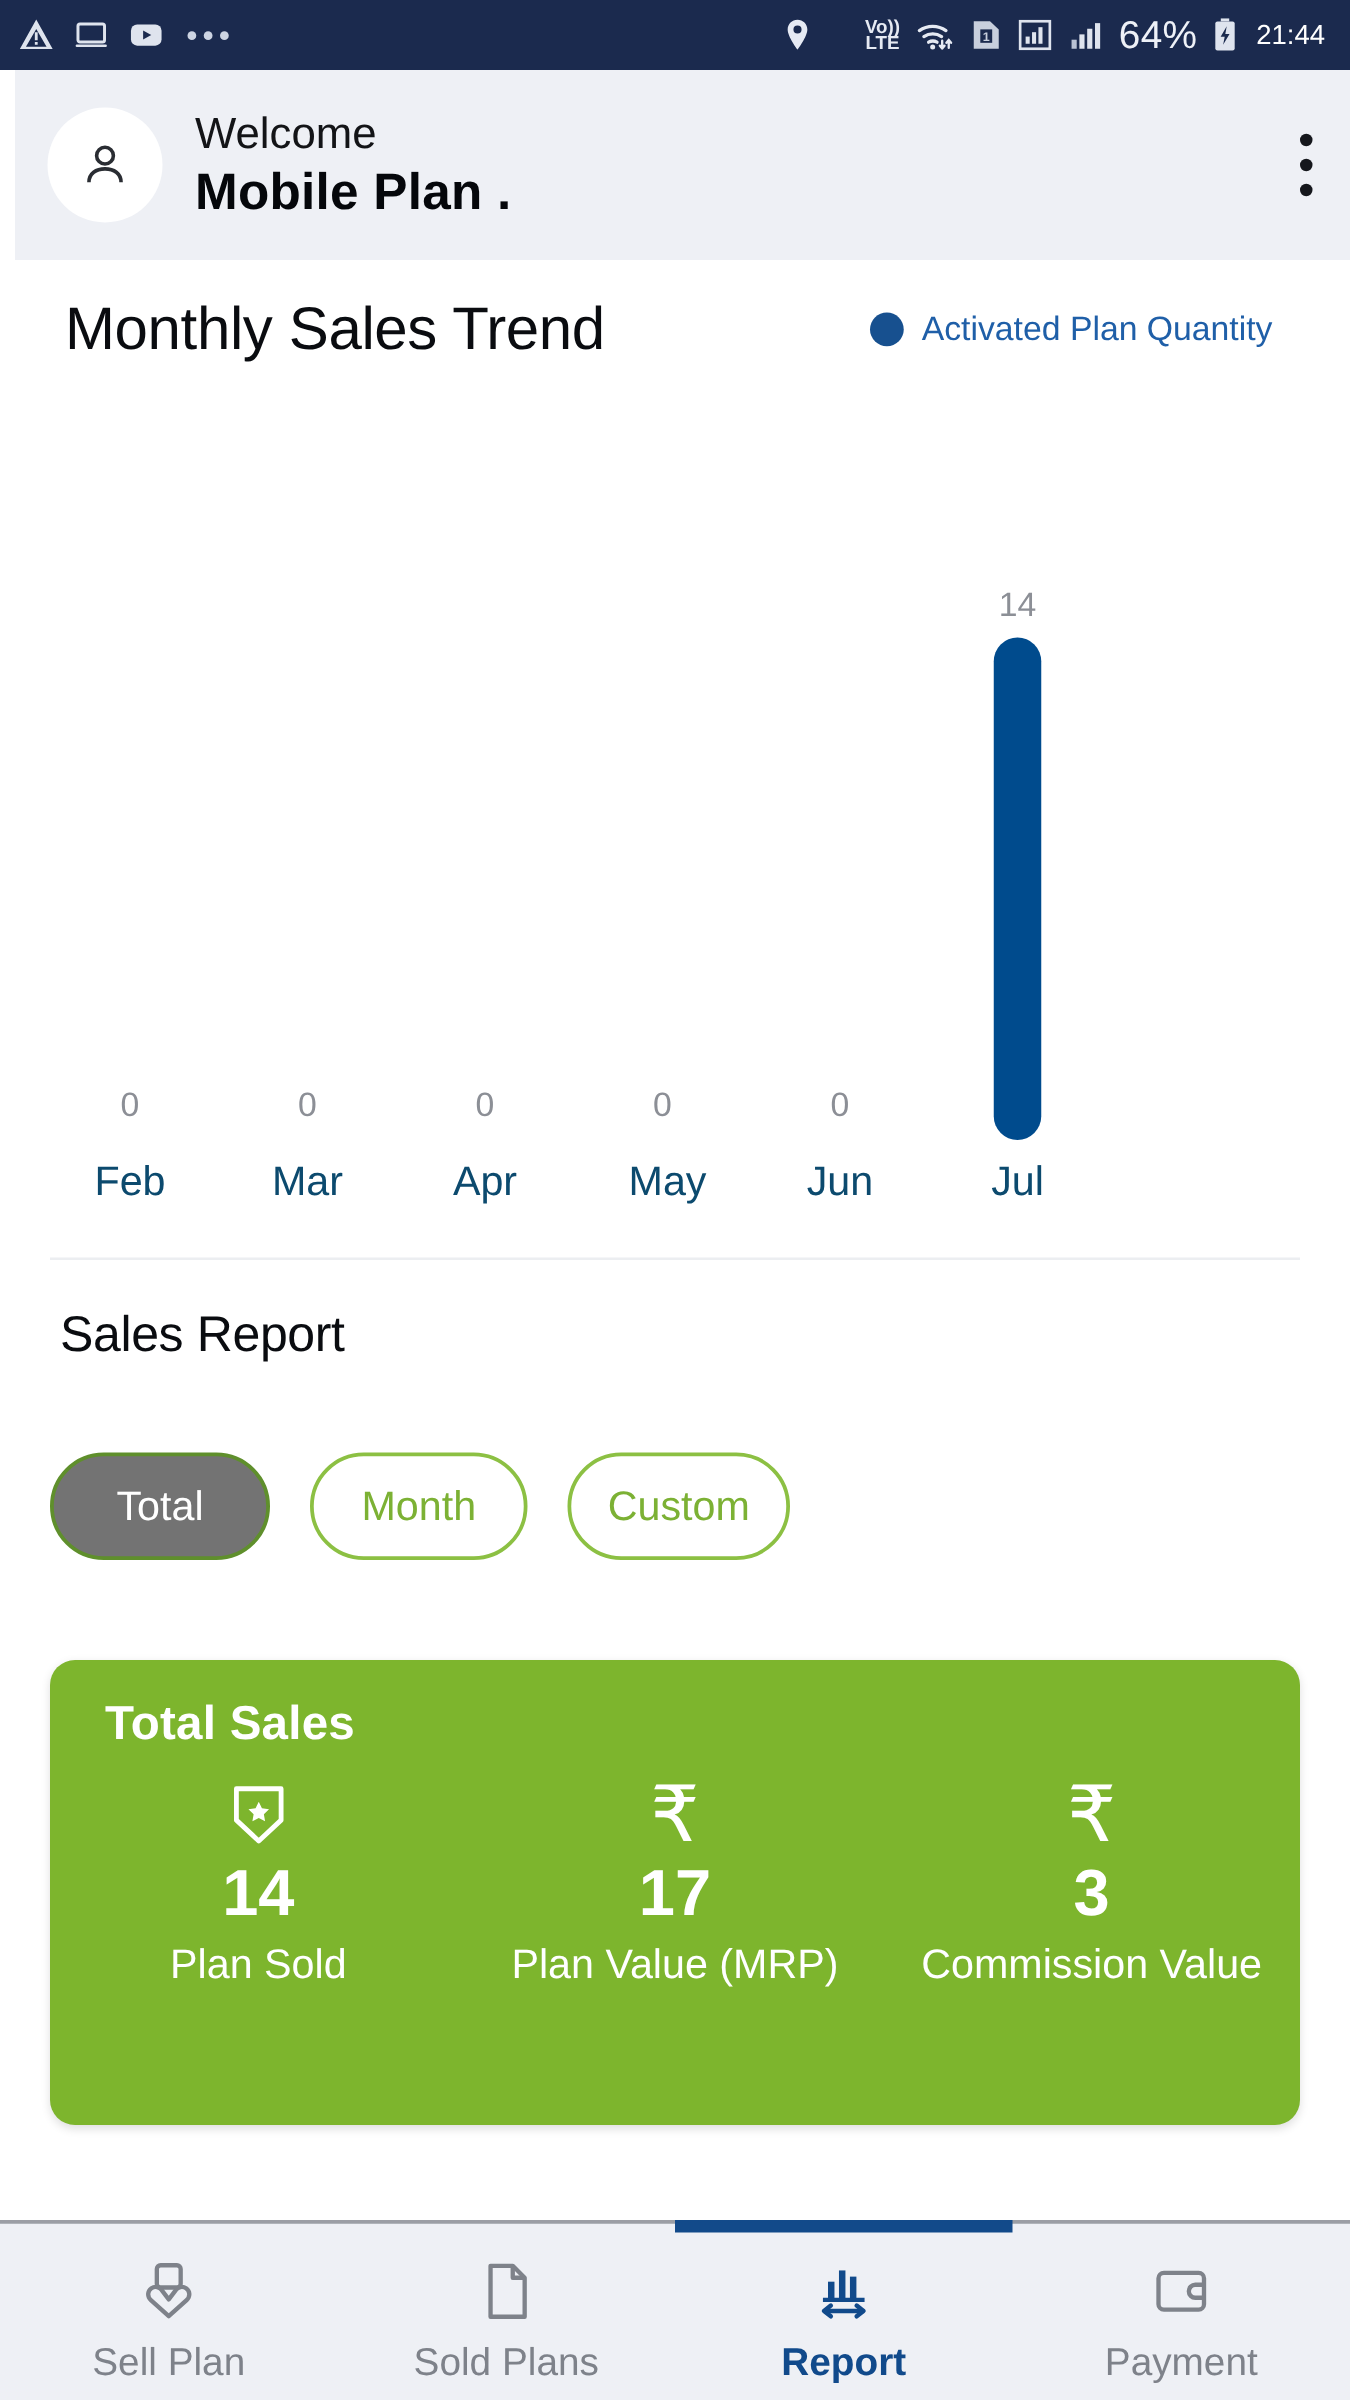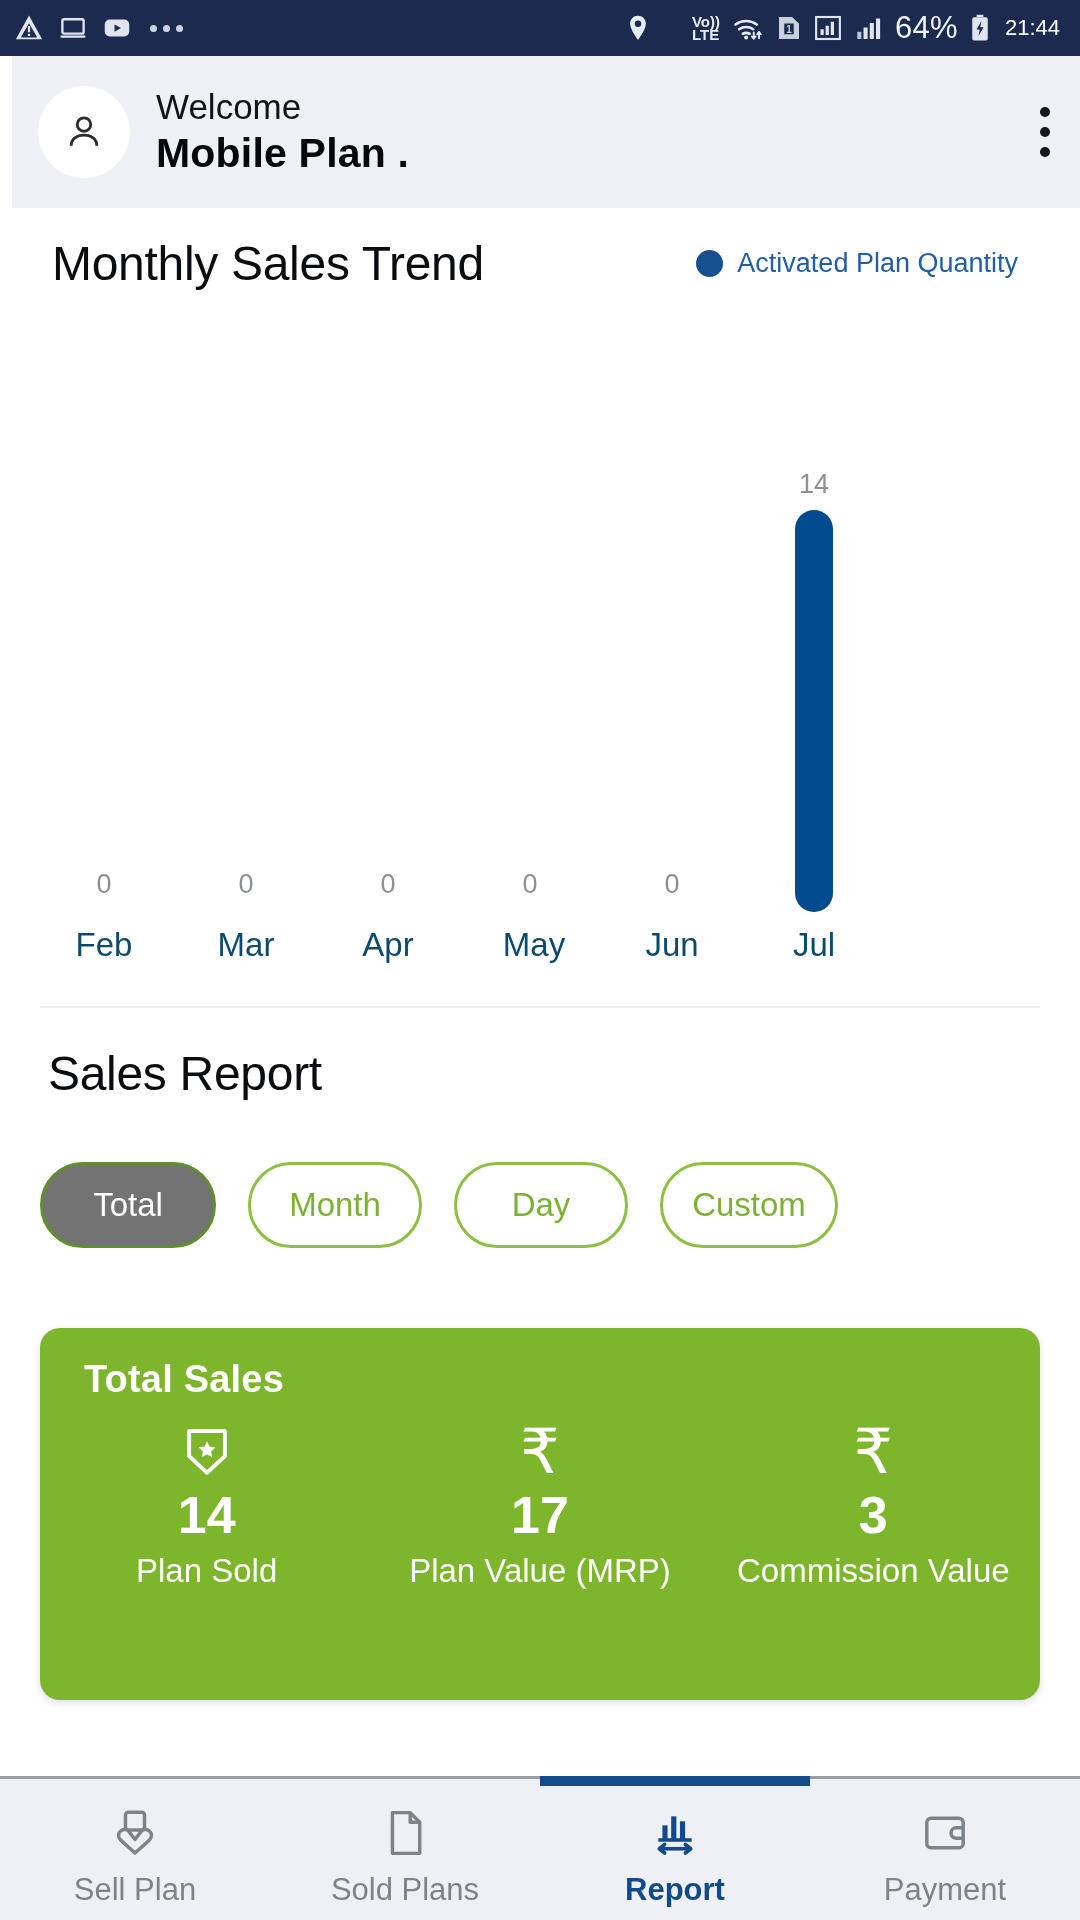--- a/index.html
+++ b/index.html
@@ -17,21 +17,21 @@
     background:#1b2a4e;
     display:flex; align-items:center;
     padding:0 20px 0 14px;
     color:#e6eaf3;
   }
   .sb-left{ display:flex; align-items:center; gap:14px; }
   .sb-right{ margin-left:auto; display:flex; align-items:center; gap:11px; }
   .sb-ico{ display:flex; align-items:center; justify-content:center; }
   .sb-text{ font-size:31px; letter-spacing:.3px; color:#eef1f7; font-family:"Liberation Sans",sans-serif;}
   .sb-time{ font-size:22px; color:#ffffff; margin-left:3px;}
-  .volte{ display:flex; flex-direction:column; align-items:flex-start; line-height:.88; font-size:15px; font-weight:bold; color:#e6eaf3;margin-left:28px;}
+  .volte{ display:flex; flex-direction:column; align-items:center; line-height:.88; font-size:15px; font-weight:bold; color:#e6eaf3;margin-left:28px;}
   .dots3{ display:flex; gap:6px; align-items:center; margin-left:4px;}
   .dots3 i{ width:7px;height:7px;border-radius:50%;background:#cdd4e2;display:block;}
 
   
   .appheader{
     height:152px; width:1080px;
     background:#eef0f5;
     display:flex; align-items:center;
     padding:0 34px 0 26px;
     position:relative;
@@ -73,21 +73,21 @@
   }
   .val{ font-size:27px; color:#8c8f96; margin-bottom:10px;}
   .bar{ width:38px; background:#004b8d; border-radius:19px; }
   .xaxis{ position:absolute; left:0; top:718px; width:1044px; height:60px;}
   .xlab{ position:absolute; width:160px; text-align:center; font-size:33px; color:#0c4a6e;}
   .divider{ position:absolute; left:22px; top:798px; width:1000px; height:2px; background:#eceef1;}
 
   
   .report-title{
     position:absolute; left:48px; top:1046px;
-    font-size:48px; color:#0a0c10; letter-spacing:-.3px;
+    font-size:40px; color:#0a0c10; letter-spacing:-.3px;
   }
   .pills{ position:absolute; left:40px; top:1162px; width:1000px; display:flex; gap:32px;}
   .pill{
     height:86px; border-radius:43px;
     display:flex;align-items:center;justify-content:center;
     font-size:33px; padding:0 38px; cursor:pointer;
     border:3px solid #8cc043; background:#ffffff; color:#7cb134;
   }
   .pill.active{ background:#737373; border-color:#5f8f2c; color:#ffffff;}
   .pill.w-total{ width:176px; } .pill.w-month{ width:174px; }
@@ -267,21 +267,20 @@
     <span class="xlab" style="left:716px;">Jul</span>
   </div>
   <div class="divider"></div>
 </div>
 
 <div class="report-title">Sales Report</div>
 
 <div class="pills">
   <div class="pill active w-total">Total</div>
   <div class="pill w-month">Month</div>
-  <div class="pill w-day">Day</div>
   <div class="pill w-custom">Custom</div>
 </div>
 
 <div class="greencard">
   <div class="gc-title">Total Sales</div>
   <div class="stats">
 
     <div class="stat">
       <span class="stat-ico">
         <svg width="58" height="58" viewBox="0 0 24 24">

